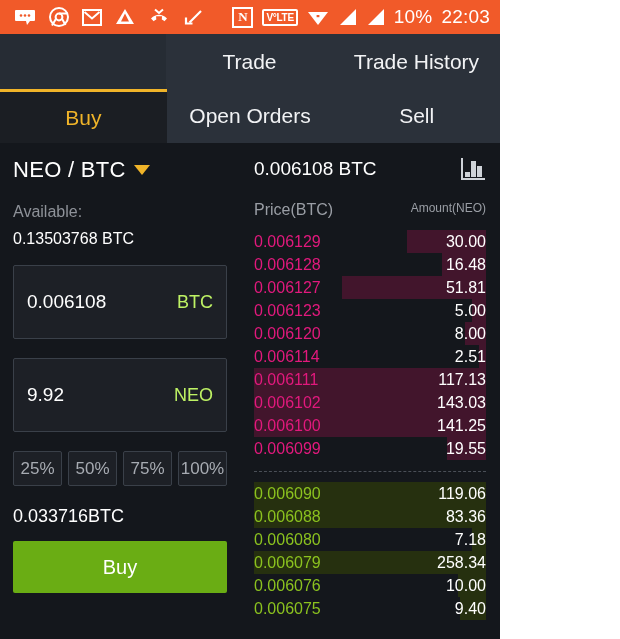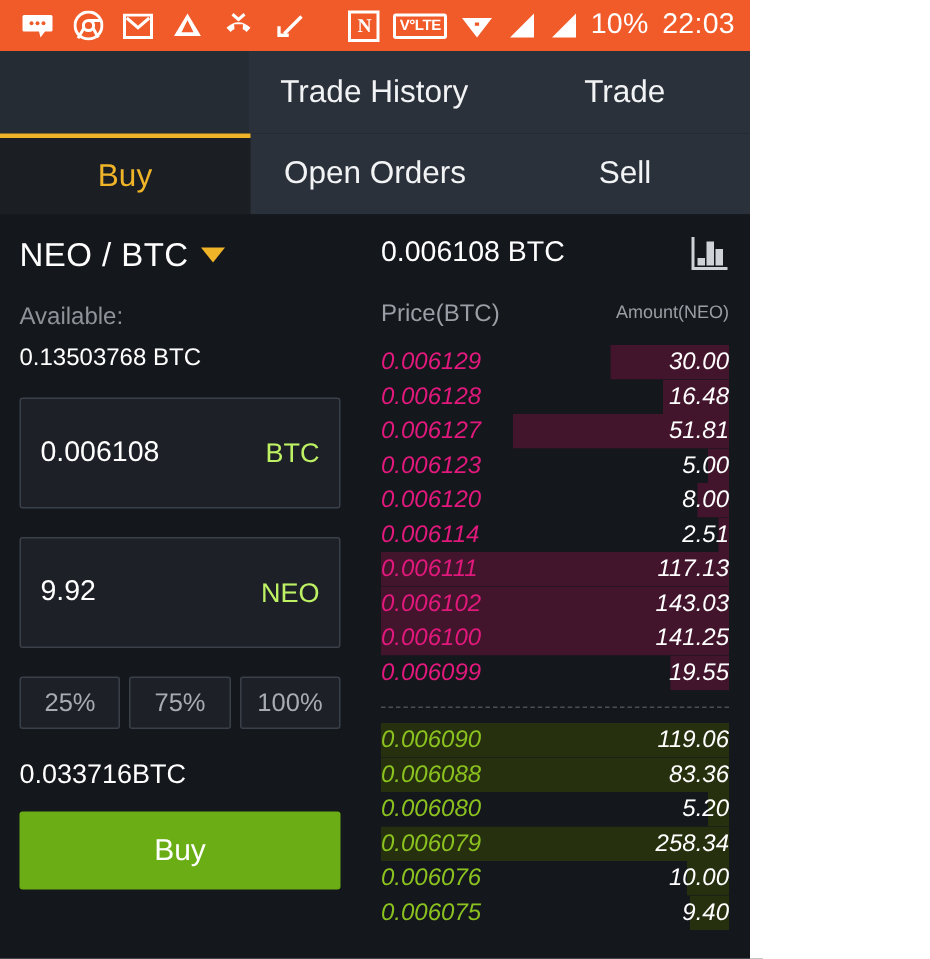--- a/index.html
+++ b/index.html
@@ -224,21 +224,21 @@
   .ob-col-price {
     color: #9a9ea5;
     font-size: 16px;
     flex: 1;
   }
   .ob-col-amount {
     color: #9a9ea5;
     font-size: 12px;
     text-align: left;
   }
-  .ob-rows { position: relative; font-style: italic; }
+  .ob-rows { position: relative; }
   .ob-row {
     position: relative;
     height: 23px;
     display: flex;
     align-items: center;
     overflow: hidden;
   }
   .ob-bar {
     position: absolute;
     right: 0;
@@ -320,22 +320,22 @@
       <svg class="sb-icon" width="19" height="18" viewBox="0 0 19 18">
         <path d="M18 1 L18 17 L2 17 Z" fill="#fff"></path>
       </svg>
       <span class="sb-text">10%</span>
       <span class="sb-text">22:03</span>
     </div>
   </div>
 
   <div class="topbar">
     <div class="spacer"></div>
+    <div class="top-tab">Trade</div>
     <div class="top-tab">Trade History</div>
-    <div class="top-tab">Trade</div>
   </div>
 
   <div class="subbar">
     <div class="sub-tab active">Buy</div>
     <div class="sub-tab">Open Orders</div>
     <div class="sub-tab">Sell</div>
   </div>
 
   <div class="content">
 
@@ -354,20 +354,21 @@
         <span class="field-unit">BTC</span>
       </div>
 
       <div class="field">
         <span class="field-value">9.92</span>
         <span class="field-unit">NEO</span>
       </div>
 
       <div class="pct-row">
         <div class="pct-btn">25%</div>
+        <div class="pct-btn">50%</div>
         <div class="pct-btn">75%</div>
         <div class="pct-btn">100%</div>
       </div>
 
       <div class="total-value">0.033716BTC</div>
 
       <div class="buy-btn">Buy</div>
     </div>
 
     <div class="right-pane">
@@ -451,21 +452,21 @@
             <span class="ob-amount">119.06</span>
           </div>
           <div class="ob-row buyr">
             <div class="ob-bar" style="width: 100%;"></div>
             <span class="ob-price">0.006088</span>
             <span class="ob-amount">83.36</span>
           </div>
           <div class="ob-row buyr">
             <div class="ob-bar" style="width: 6%;"></div>
             <span class="ob-price">0.006080</span>
-            <span class="ob-amount">5.20</span>
+            <span class="ob-amount">7.18</span>
           </div>
           <div class="ob-row buyr">
             <div class="ob-bar" style="width: 100%;"></div>
             <span class="ob-price">0.006079</span>
             <span class="ob-amount">258.34</span>
           </div>
           <div class="ob-row buyr">
             <div class="ob-bar" style="width: 12%;"></div>
             <span class="ob-price">0.006076</span>
             <span class="ob-amount">10.00</span>

